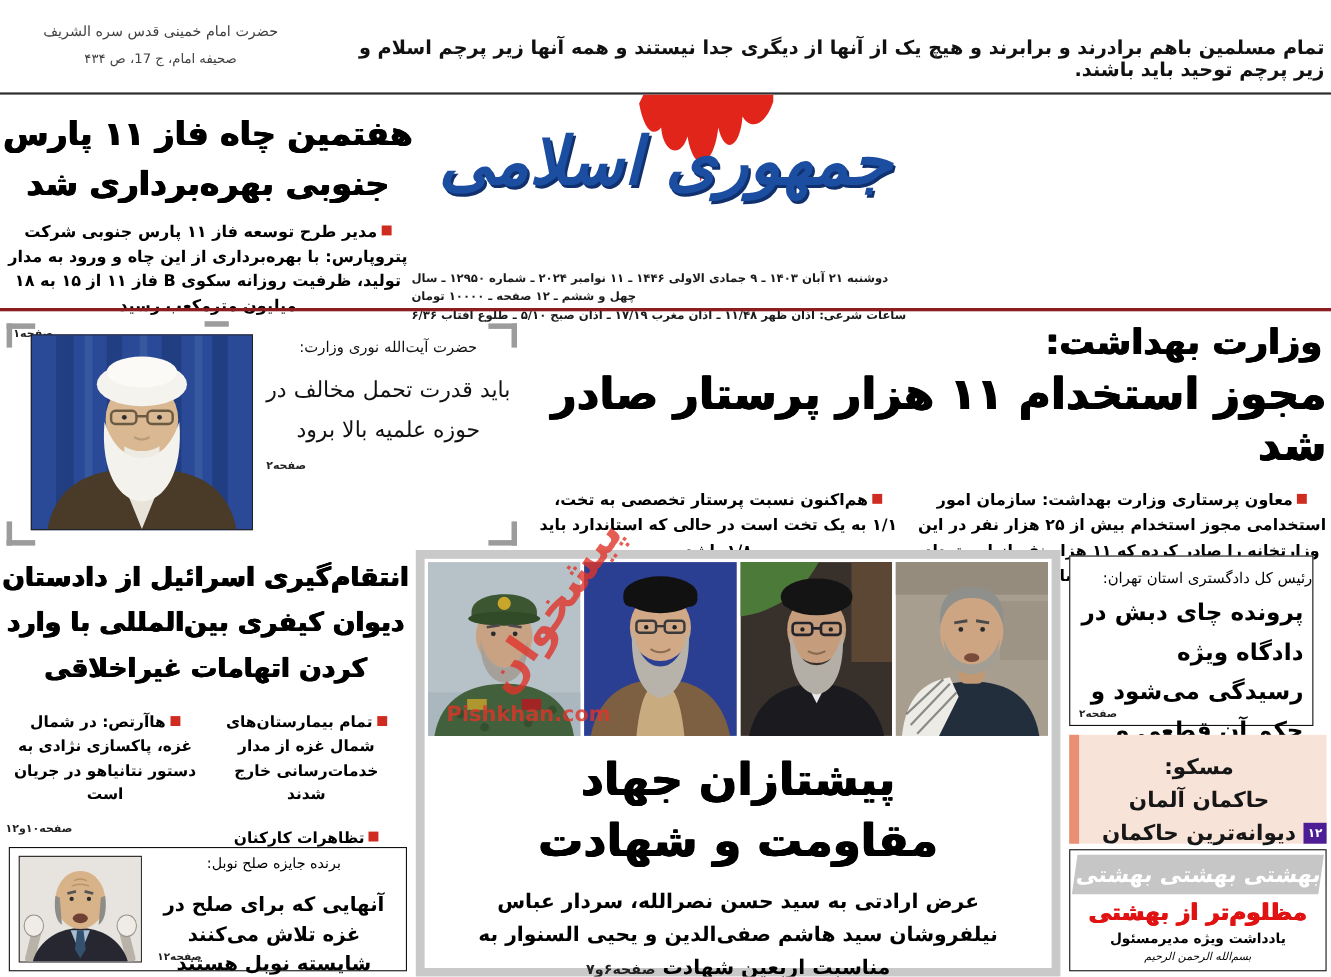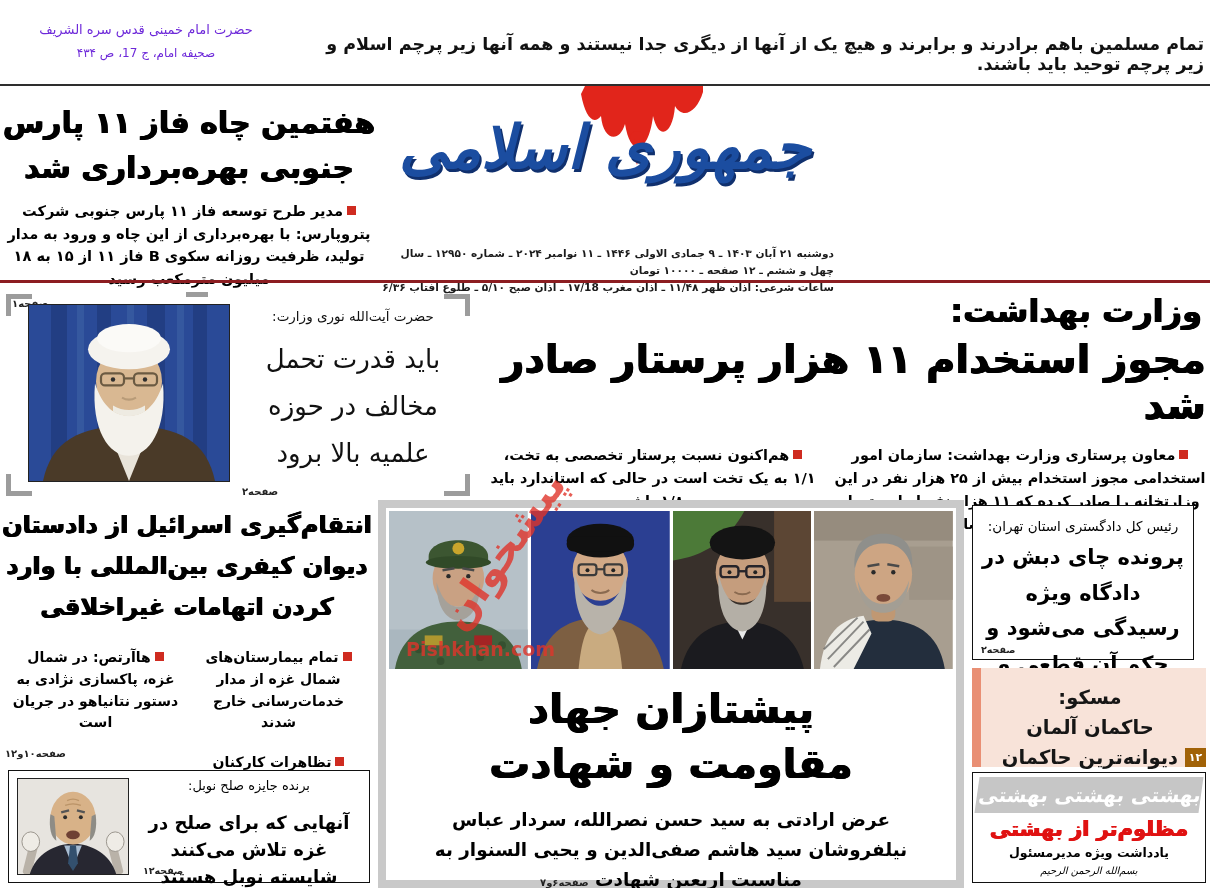--- a/index.html
+++ b/index.html
@@ -5,33 +5,33 @@
 <style>
   * { margin:0; padding:0; box-sizing:border-box; }
   html,body { background:#ffffff; }
   body { font-family:"DejaVu Sans", sans-serif; direction:rtl; }
   #paper { position:relative; width:1210px; height:888px; background:#fff; overflow:hidden; margin:0 auto; }
   .abs { position:absolute; }
   .heavy { font-weight:bold; text-shadow:.6px 0 0 currentColor, -.6px 0 0 currentColor; }
   .pageref { font-size:10px; font-weight:bold; color:#222; }
 
   
-  #imam-attrib { left:0; top:22px; width:292px; text-align:center; color:#6d28d9; }
+  #imam-attrib { left:0; top:22px; width:292px; text-align:center; color:#404040; }
   #imam-attrib .l1 { font-size:13px; }
   #imam-attrib .l2 { font-size:12px; margin-top:9px; }
   #imam-quote { left:300px; right:6px; top:34px; font-size:17.5px; font-weight:bold; text-align:right; color:#111; }
   #topline { left:0; right:0; top:84px; height:2px; background:#2e2e2e; }
 
   
   #logo { left:383px; top:86px; width:444px; height:156px; }
   #logo .drip { position:absolute; left:196px; top:0; }
   #logo .logo-text { position:absolute; left:0; right:0; top:26px; text-align:center;
        font-size:60px; font-weight:bold; font-style:italic; color:#1b4da0;
        text-shadow:2px 3px 0 #10306e; letter-spacing:-2px; }
-  #dateline { left:374px; top:245px; width:460px; text-align:right; color:#1b1b1b; }
+  #dateline { left:374px; top:245px; width:460px; text-align:left; color:#1b1b1b; }
   #dateline .dl { font-size:10.6px; font-weight:bold; line-height:1.6; }
 
   
   #pars { left:0; top:100px; width:378px; text-align:center; }
   #pars .h { font-size:30px; line-height:1.5; }
   #pars .sub { margin-top:10px; font-size:14.6px; font-weight:bold; line-height:1.55; padding:0 6px; }
   #pars .pageref { text-align:left; padding-left:6px; margin-top:8px; }
   #pez { left:832px; top:103px; width:378px; text-align:center; }
   #pez .h { font-size:31px; line-height:1.55; }
   #pez .pageref { text-align:left; padding-left:10px; margin-top:4px; }
@@ -40,21 +40,21 @@
   
   #nouri { left:2px; top:290px; width:472px; height:208px; }
   .brk { position:absolute; width:26px; height:22px; }
   .brk span { position:absolute; background:#9c9c9c; }
   .brk .h1 { left:0; right:0; height:5px; }
   .brk .v1 { width:5px; height:100%; }
   #nouri .dash { left:184px; top:2px; width:22px; height:5px; background:#9c9c9c; }
   #nouri .photo { left:26px; top:14px; width:202px; height:178px; border:1px solid #222; background:#2a4a97; }
   #nouri .ntext { left:240px; top:18px; width:222px; text-align:center; color:#111; }
   #nouri .attrib { font-size:13.5px; }
-  #nouri .quote { font-size:26px; line-height:1.8; margin-top:12px; }
+  #nouri .quote { font-size:20px; line-height:1.8; margin-top:12px; }
   #nouri .pageref { text-align:left; margin-top:10px; }
 
   
   #health { left:482px; top:292px; width:726px; }
   #health .kicker { font-size:32px; text-align:right; padding-right:6px; }
   #health .h { font-size:40px; text-align:right; padding-right:2px; margin-top:6px; letter-spacing:-1px; }
   #health .bullets { display:flex; gap:16px; margin-top:16px; }
   #health .b { font-size:14.4px; font-weight:bold; line-height:1.6; text-align:center; }
   #health .b1 { width:376px; } #health .b2 { width:326px; }
   #health .pageref { text-align:left; margin-top:2px; }
@@ -76,32 +76,32 @@
 
   
   #centerbox { left:378px; top:500px; width:586px; height:388px; border:8px solid #c9c9c9; background:#fff; }
   #centerbox .photos { display:flex; gap:3px; padding:3px; }
   #centerbox .photos .ph { flex:1; height:158px; overflow:hidden; }
   #centerbox .wm { position:absolute; left:26px; top:18px; color:#e0352b; opacity:.8; pointer-events:none; }
   #centerbox .wm .fa { font-size:42px; font-weight:bold; transform:rotate(-55deg); display:inline-block; }
   #centerbox .wm .en { position:absolute; left:-6px; top:112px; font-size:19px; font-weight:bold; white-space:nowrap; }
   #centerbox .h { font-size:41px; text-align:center; line-height:1.35; width:400px; margin:10px auto 0; }
   #centerbox .ded { font-size:18.4px; font-weight:bold; text-align:center; line-height:1.65; margin-top:12px; padding:0 18px; }
-  #centerbox .pageref { font-size:10px; }
-
-  
-  #judiciary { left:972px; top:505px; width:222px; height:155px; border:1.6px solid #111; background:#fff; text-align:center; padding-top:12px; }
+  #centerbox .pageref { font-size:13px; }
+
+  
+  #judiciary { left:972px; top:505px; width:222px; height:155px; border:1.6px solid #111; background:#fff; text-align:right; padding-top:12px; }
   #judiciary .attrib { font-size:13.5px; }
   #judiciary .txt { font-size:21px; font-weight:bold; line-height:1.7; margin-top:6px; padding:0 8px; }
   #judiciary .pageref { position:absolute; left:8px; bottom:4px; font-size:9.5px; }
 
   #moscow { left:972px; top:668px; width:234px; height:99px; background:#f8e3d9; text-align:center; }
   #moscow .bar { position:absolute; left:0; top:0; bottom:0; width:9px; background:#e98f74; }
   #moscow .txt { padding:15px 14px 0 16px; font-size:19.5px; font-weight:bold; line-height:1.55; color:#161616; }
-  #moscow .badge { position:absolute; right:0; bottom:0; width:21px; height:19px; background:#a16207; color:#fff;
+  #moscow .badge { position:absolute; right:0; bottom:0; width:21px; height:19px; background:#4c1d95; color:#fff;
        font-size:11px; font-weight:bold; display:flex; align-items:center; justify-content:center; }
 
   #beheshti { left:972px; top:772px; width:234px; height:111px; border:1.6px solid #111; background:#fff; text-align:center; }
   #beheshti .band { margin:4px; height:36px; background:#c6c6c6; overflow:hidden; color:#fff; font-size:20px; font-weight:bold;
        line-height:36px; white-space:nowrap; letter-spacing:3px; transform:skewX(-8deg); }
   #beheshti .title { color:#e01212; font-size:21px; margin-top:3px; }
   #beheshti .sub { font-size:12.5px; font-weight:bold; margin-top:4px; }
   #beheshti .bism { font-size:10px; margin-top:5px;font-style:italic; }
 </style>
 </head>
@@ -119,21 +119,21 @@
   <div class="abs" id="logo">
     <svg class="drip" width="130" height="80" viewBox="0 0 130 80">
       <path fill="#e1251b" d="M6,0 H124 V6 C118,26 104,34 96,20 C94,48 80,56 74,30 C70,66 52,74 46,38 C40,58 24,54 22,30 C14,40 6,30 2,8 Z"></path>
       <circle cx="58" cy="52" r="7" fill="#e1251b"></circle>
       <path fill="#e1251b" d="M55,52 C55,66 61,72 58,79 C55,72 61,66 61,52 Z"></path>
     </svg>
     <div class="logo-text">جمهوری اسلامی</div>
   </div>
   <div class="abs" id="dateline">
     <div class="dl">دوشنبه ۲۱ آبان ۱۴۰۳ ـ ۹ جمادی الاولی ۱۴۴۶ ـ ۱۱ نوامبر ۲۰۲۴ ـ شماره ۱۲۹۵۰ ـ سال چهل و ششم ـ ۱۲ صفحه ـ ۱۰۰۰۰ تومان</div>
-    <div class="dl">ساعات شرعی: اذان ظهر ۱۱/۴۸ ـ اذان مغرب ۱۷/18 ـ اذان صبح ۵/۱۰ ـ طلوع آفتاب ۶/۳۶</div>
+    <div class="dl">ساعات شرعی: اذان ظهر ۱۱/۴۸ ـ اذان مغرب ۱۷/۱۹ ـ اذان صبح ۵/۱۰ ـ طلوع آفتاب ۶/۳۶</div>
   </div>
 
   <div class="abs" id="pars">
     <div class="h heavy">هفتمین چاه فاز ۱۱ پارس جنوبی بهره‌برداری شد</div>
     <div class="sub"><span class="rsq"></span><span>مدیر طرح توسعه فاز ۱۱ پارس جنوبی شرکت پتروپارس: با بهره‌برداری از این چاه و ورود به مدار تولید، ظرفیت روزانه سکوی B فاز ۱۱ از ۱۵ به ۱۸ میلیون مترمکعب رسید</span></div>
     <div class="pageref">صفحه۱۱</div>
   </div>
   <div class="abs" id="redrule"></div>
 
   <div class="abs" id="nouri">

